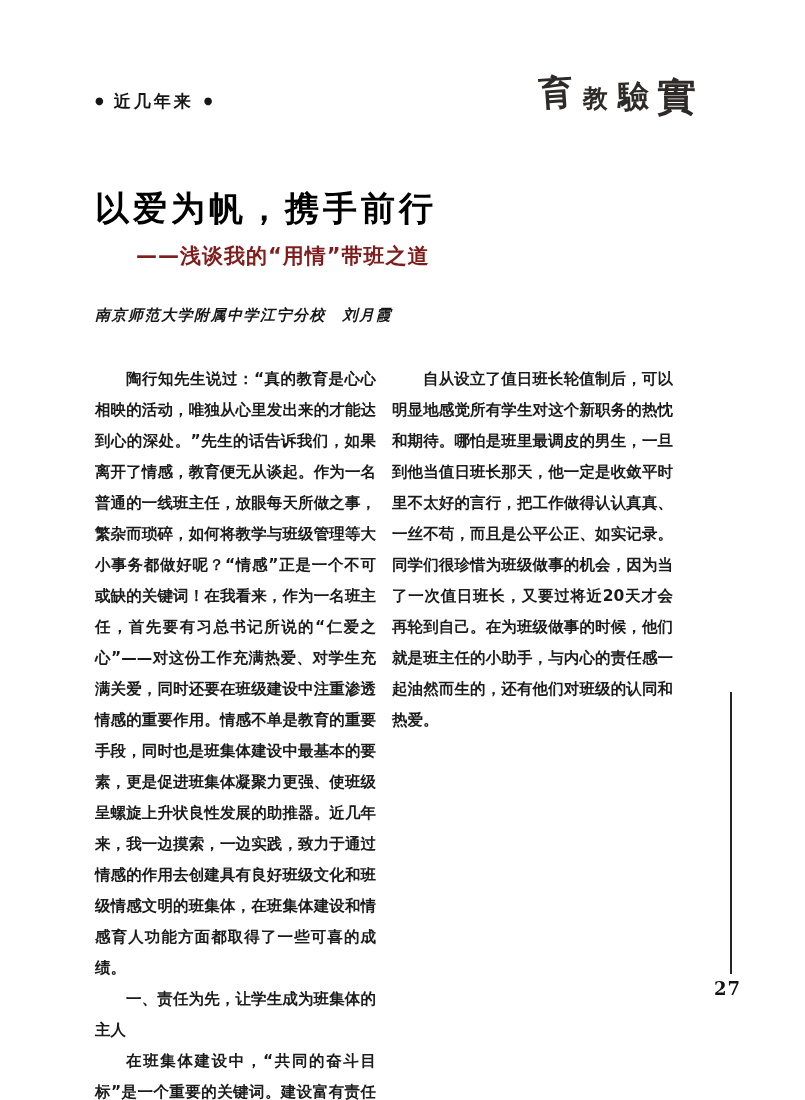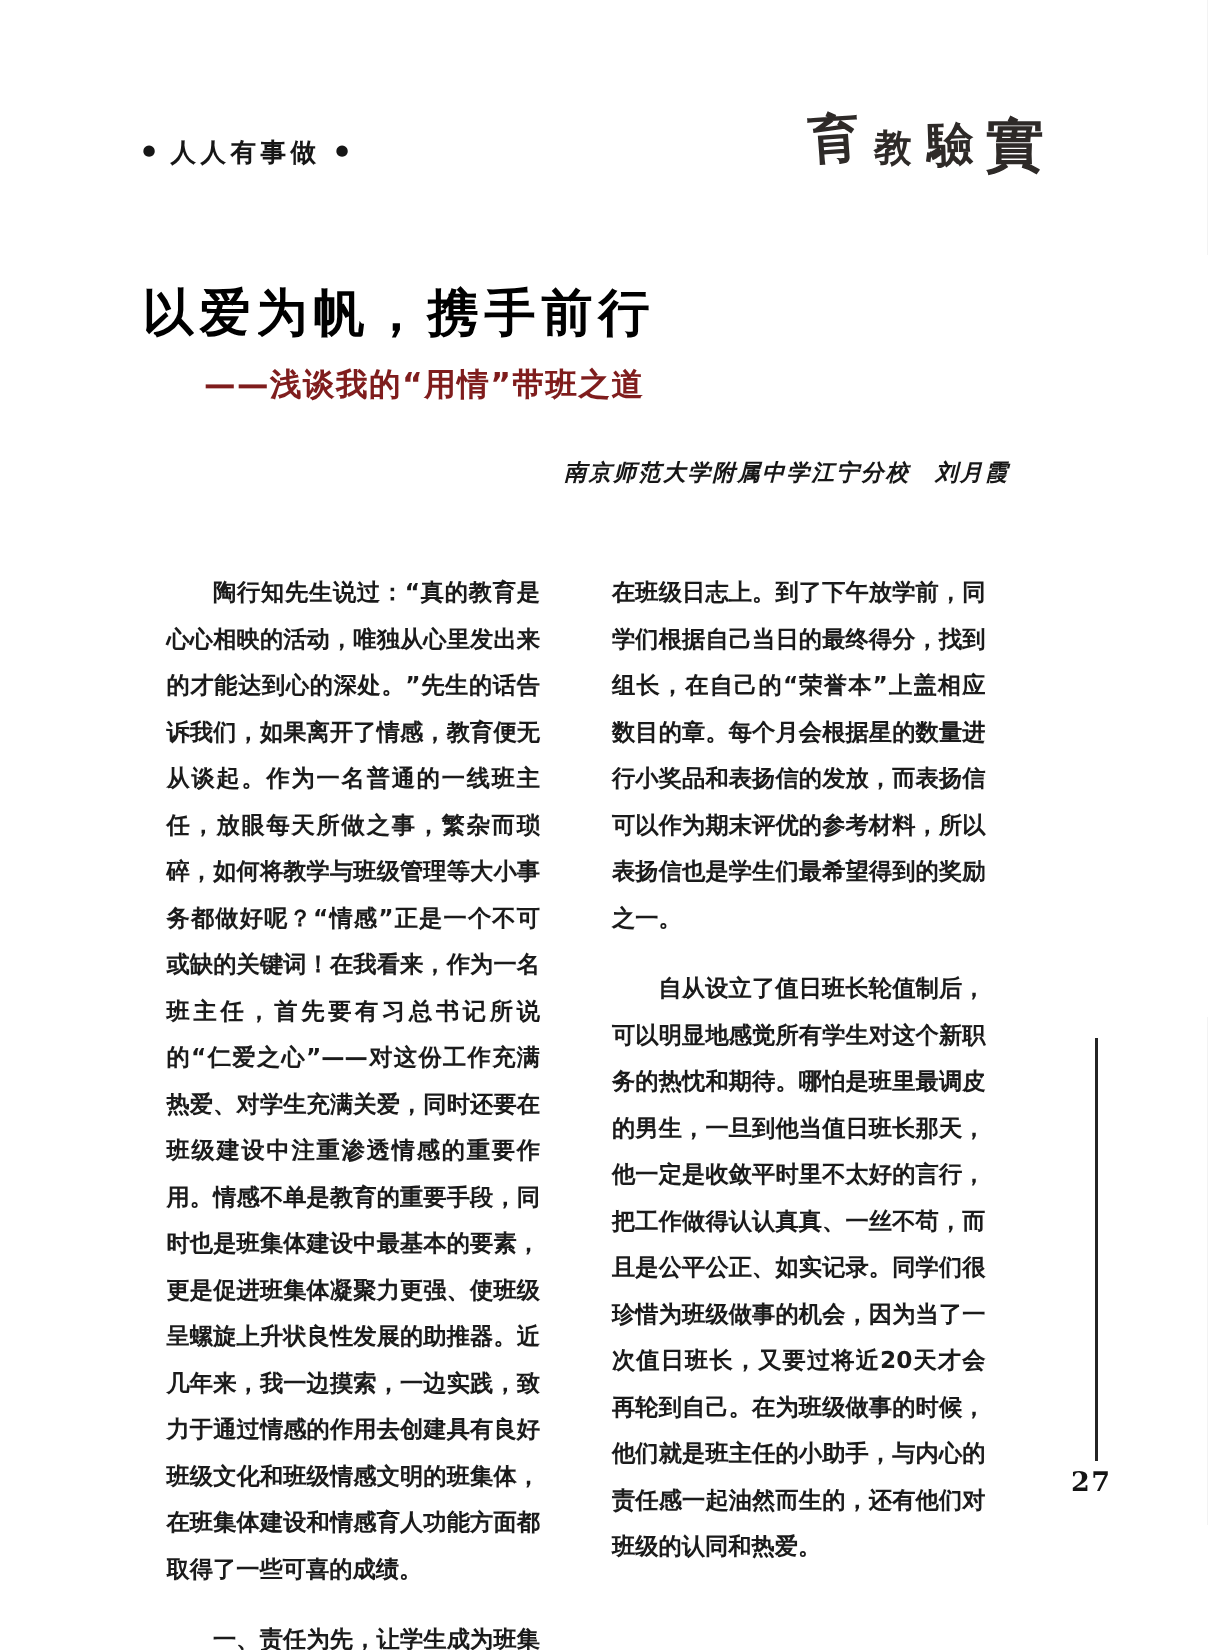--- a/index.html
+++ b/index.html
@@ -34,32 +34,32 @@
   .title{
     position:absolute;left:95px;top:186px;
     font-size:34px;font-weight:900;letter-spacing:4px;color:#000000;
   }
   .subtitle{
     position:absolute;left:136px;top:242px;
     font-size:21px;font-weight:800;letter-spacing:1px;color:#7f1d1d;
   }
   .author{
     position:absolute;left:95px;top:306px;width:578px;
-    text-align:right;
+    text-align:left;
     font-family:"DejaVu Serif",serif;font-style:italic;font-weight:bold;
     font-size:15px;letter-spacing:1.5px;color:#171717;
   }
   
   .columns{
     position:absolute;left:95px;top:364px;width:578px;
     display:flex;gap:16px;
   }
   .col{width:281px;}
   .col .block{
-    margin:16px;
+    margin:0;
     font-size:15.5px;line-height:31px;
     text-align:justify;
     font-weight:bold;
     color:#1b1b1b;
   }
   .col .paragraph{text-indent:2em;}
   .col .heading{text-indent:2em;}
   .col .continuation{text-indent:0;}
   
   .vrule{
@@ -72,21 +72,21 @@
     font-size:18px;color:#141414;letter-spacing:1px;
   }
 </style>
 </head>
 <body>
 
 <div class="page">
 
   <div class="column-tag">
     <span class="bullet">●</span>
-    <span>人人有事做</span>
+    <span>近几年来</span>
     <span class="bullet">●</span>
   </div>
 
   <div class="masthead">
     <svg class="sig" width="12" height="40" viewBox="0 0 12 40">
       <path d="M3 3 Q8 2 6 6 Q4 9 9 8" stroke="#3a3632" stroke-width="1.2" fill="none"></path>
       <path d="M4 14 Q9 13 6 17 Q3 20 9 19" stroke="#3a3632" stroke-width="1.2" fill="none"></path>
       <path d="M2 27 Q7 25 5 30 Q3 34 10 32" stroke="#3a3632" stroke-width="1.2" fill="none"></path>
     </svg>
     <span class="c0">育</span>
@@ -100,21 +100,20 @@
   <div class="author">南京师范大学附属中学江宁分校　刘月霞</div>
 
   <div class="columns">
     <div class="col">
       <p class="block paragraph">陶行知先生说过：“真的教育是心心相映的活动，唯独从心里发出来的才能达到心的深处。”先生的话告诉我们，如果离开了情感，教育便无从谈起。作为一名普通的一线班主任，放眼每天所做之事，繁杂而琐碎，如何将教学与班级管理等大小事务都做好呢？“情感”正是一个不可或缺的关键词！在我看来，作为一名班主任，首先要有习总书记所说的“仁爱之心”——对这份工作充满热爱、对学生充满关爱，同时还要在班级建设中注重渗透情感的重要作用。情感不单是教育的重要手段，同时也是班集体建设中最基本的要素，更是促进班集体凝聚力更强、使班级呈螺旋上升状良性发展的助推器。近几年来，我一边摸索，一边实践，致力于通过情感的作用去创建具有良好班级文化和班级情感文明的班集体，在班集体建设和情感育人功能方面都取得了一些可喜的成绩。</p>
       <p class="block heading">一、责任为先，让学生成为班集体的主人</p>
       <p class="block paragraph">在班集体建设中，“共同的奋斗目标”是一个重要的关键词。建设富有责任感的班集体，让每个学生都成为有责任感的人是我工作开展最重要的一步。我让每一个学生在班级中都有属于自己的岗位，放眼全班，人人有事做，事事有人做。</p>
 
     </div>
     <div class="col">
-      <p class="block continuation">在班级日志上。到了下午放学前，同学们根据自己当日的最终得分，找到组长，在自己的“荣誉本”上盖相应数目的章。每个月会根据星的数量进行小奖品和表扬信的发放，而表扬信可以作为期末评优的参考材料，所以表扬信也是学生们最希望得到的奖励之一。</p>
       <p class="block paragraph">自从设立了值日班长轮值制后，可以明显地感觉所有学生对这个新职务的热忱和期待。哪怕是班里最调皮的男生，一旦到他当值日班长那天，他一定是收敛平时里不太好的言行，把工作做得认认真真、一丝不苟，而且是公平公正、如实记录。同学们很珍惜为班级做事的机会，因为当了一次值日班长，又要过将近20天才会再轮到自己。在为班级做事的时候，他们就是班主任的小助手，与内心的责任感一起油然而生的，还有他们对班级的认同和热爱。</p>
 
     </div>
   </div>
 
   <div class="vrule"></div>
   <div class="page-number">27</div>
 
 </div>
 

